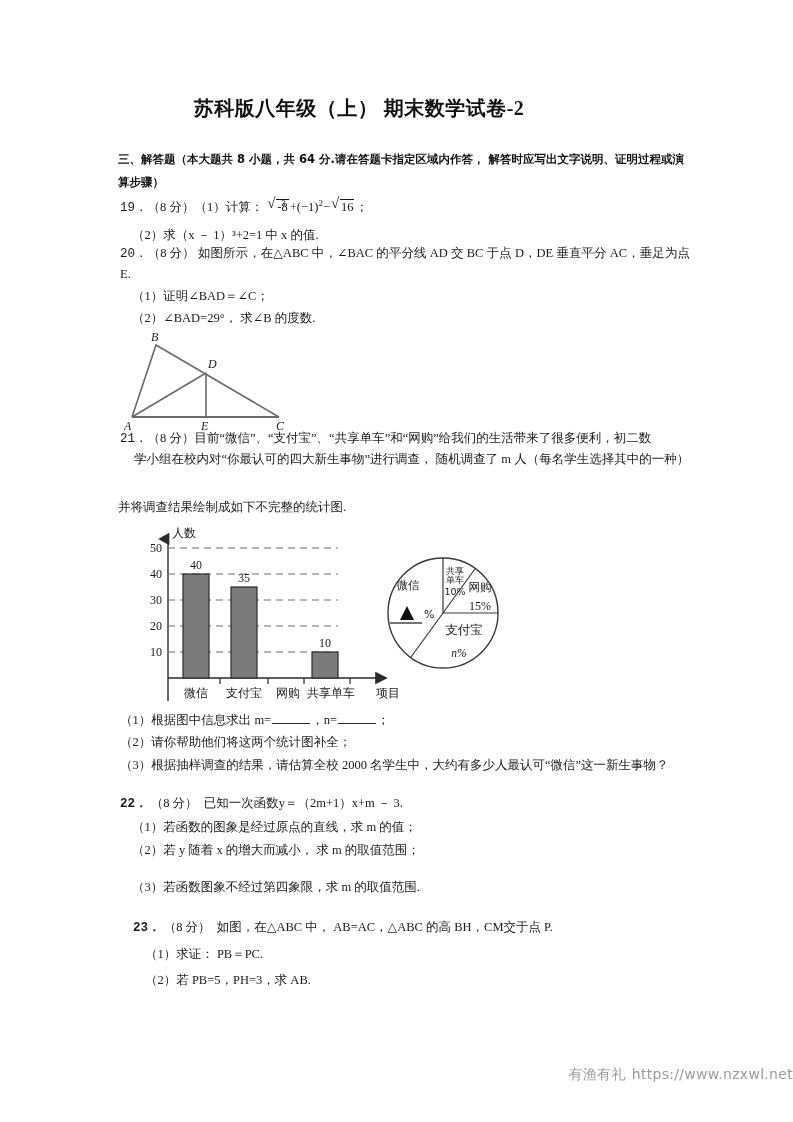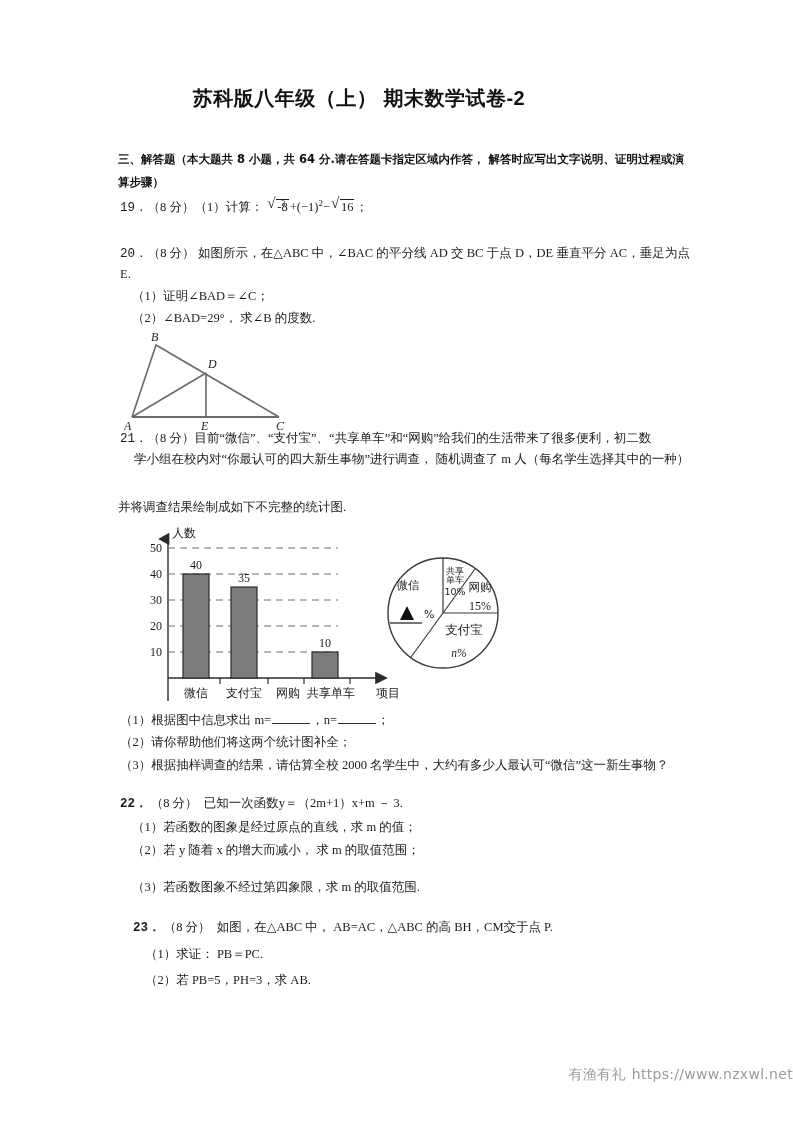--- a/index.html
+++ b/index.html
@@ -19,24 +19,24 @@
     position: absolute;
     left: 0; top: 0;
     width: 793px;
     height: 1122px;
   }
 
   
   .doc-title {
     position: absolute;
     left: 0;
-    top: 85px;
+    top: 95px;
     width: 718px;
     text-align: center;
-    font-family: Liberation Sans, sans-serif;
+    font-family: Liberation Serif, serif;
     font-weight: bold;
     font-size: 20px;
     letter-spacing: 0.5px;
     color: #111;
   }
 
   
   .section-heading {
     position: absolute;
     left: 118px;
@@ -146,20 +146,21 @@
 
   <div class="doc-title">苏科版八年级（上） 期末数学试卷-2</div>
 
   <div class="section-heading">三、解答题（本大题共 8 小题，共 64 分.请在答题卡指定区域内作答， 解答时应写出文字说明、证明过程或演算步骤）</div>
 
   <div class="q" style="left:120px; top:193px; width:570px;">
     <div>
       <span class="num">19．</span><span>（8 分）</span><span>（1）计算：</span>
       <span class="sqrt"><span class="cbrt-idx">3</span><span class="rad">-8</span></span><span>+(−1)</span><sup class="exp">2</sup><span>−</span><span class="sqrt"><span class="rad">16</span></span><span>；</span>
     </div>
+    <div style="margin-top:6px; padding-left:12px;">（2）求（x － 1）³+2=1 中 x 的值.</div>
   </div>
 
   <div class="q" style="left:120px; top:243px; width:570px; text-align:justify;">
     <div>
       <span class="num">20．</span><span>（8 分）</span>&nbsp;<span>如图所示，在△ABC 中，∠BAC 的平分线 AD 交 BC 于点 D，DE 垂直平分 AC，垂足为点 E.</span>
     </div>
     <div style="margin-top:2px; padding-left:12px;">（1）证明∠BAD＝∠C；</div>
     <div style="margin-top:2px; padding-left:12px;">（2）∠BAD=29°， 求∠B 的度数.</div>
   </div>
 

